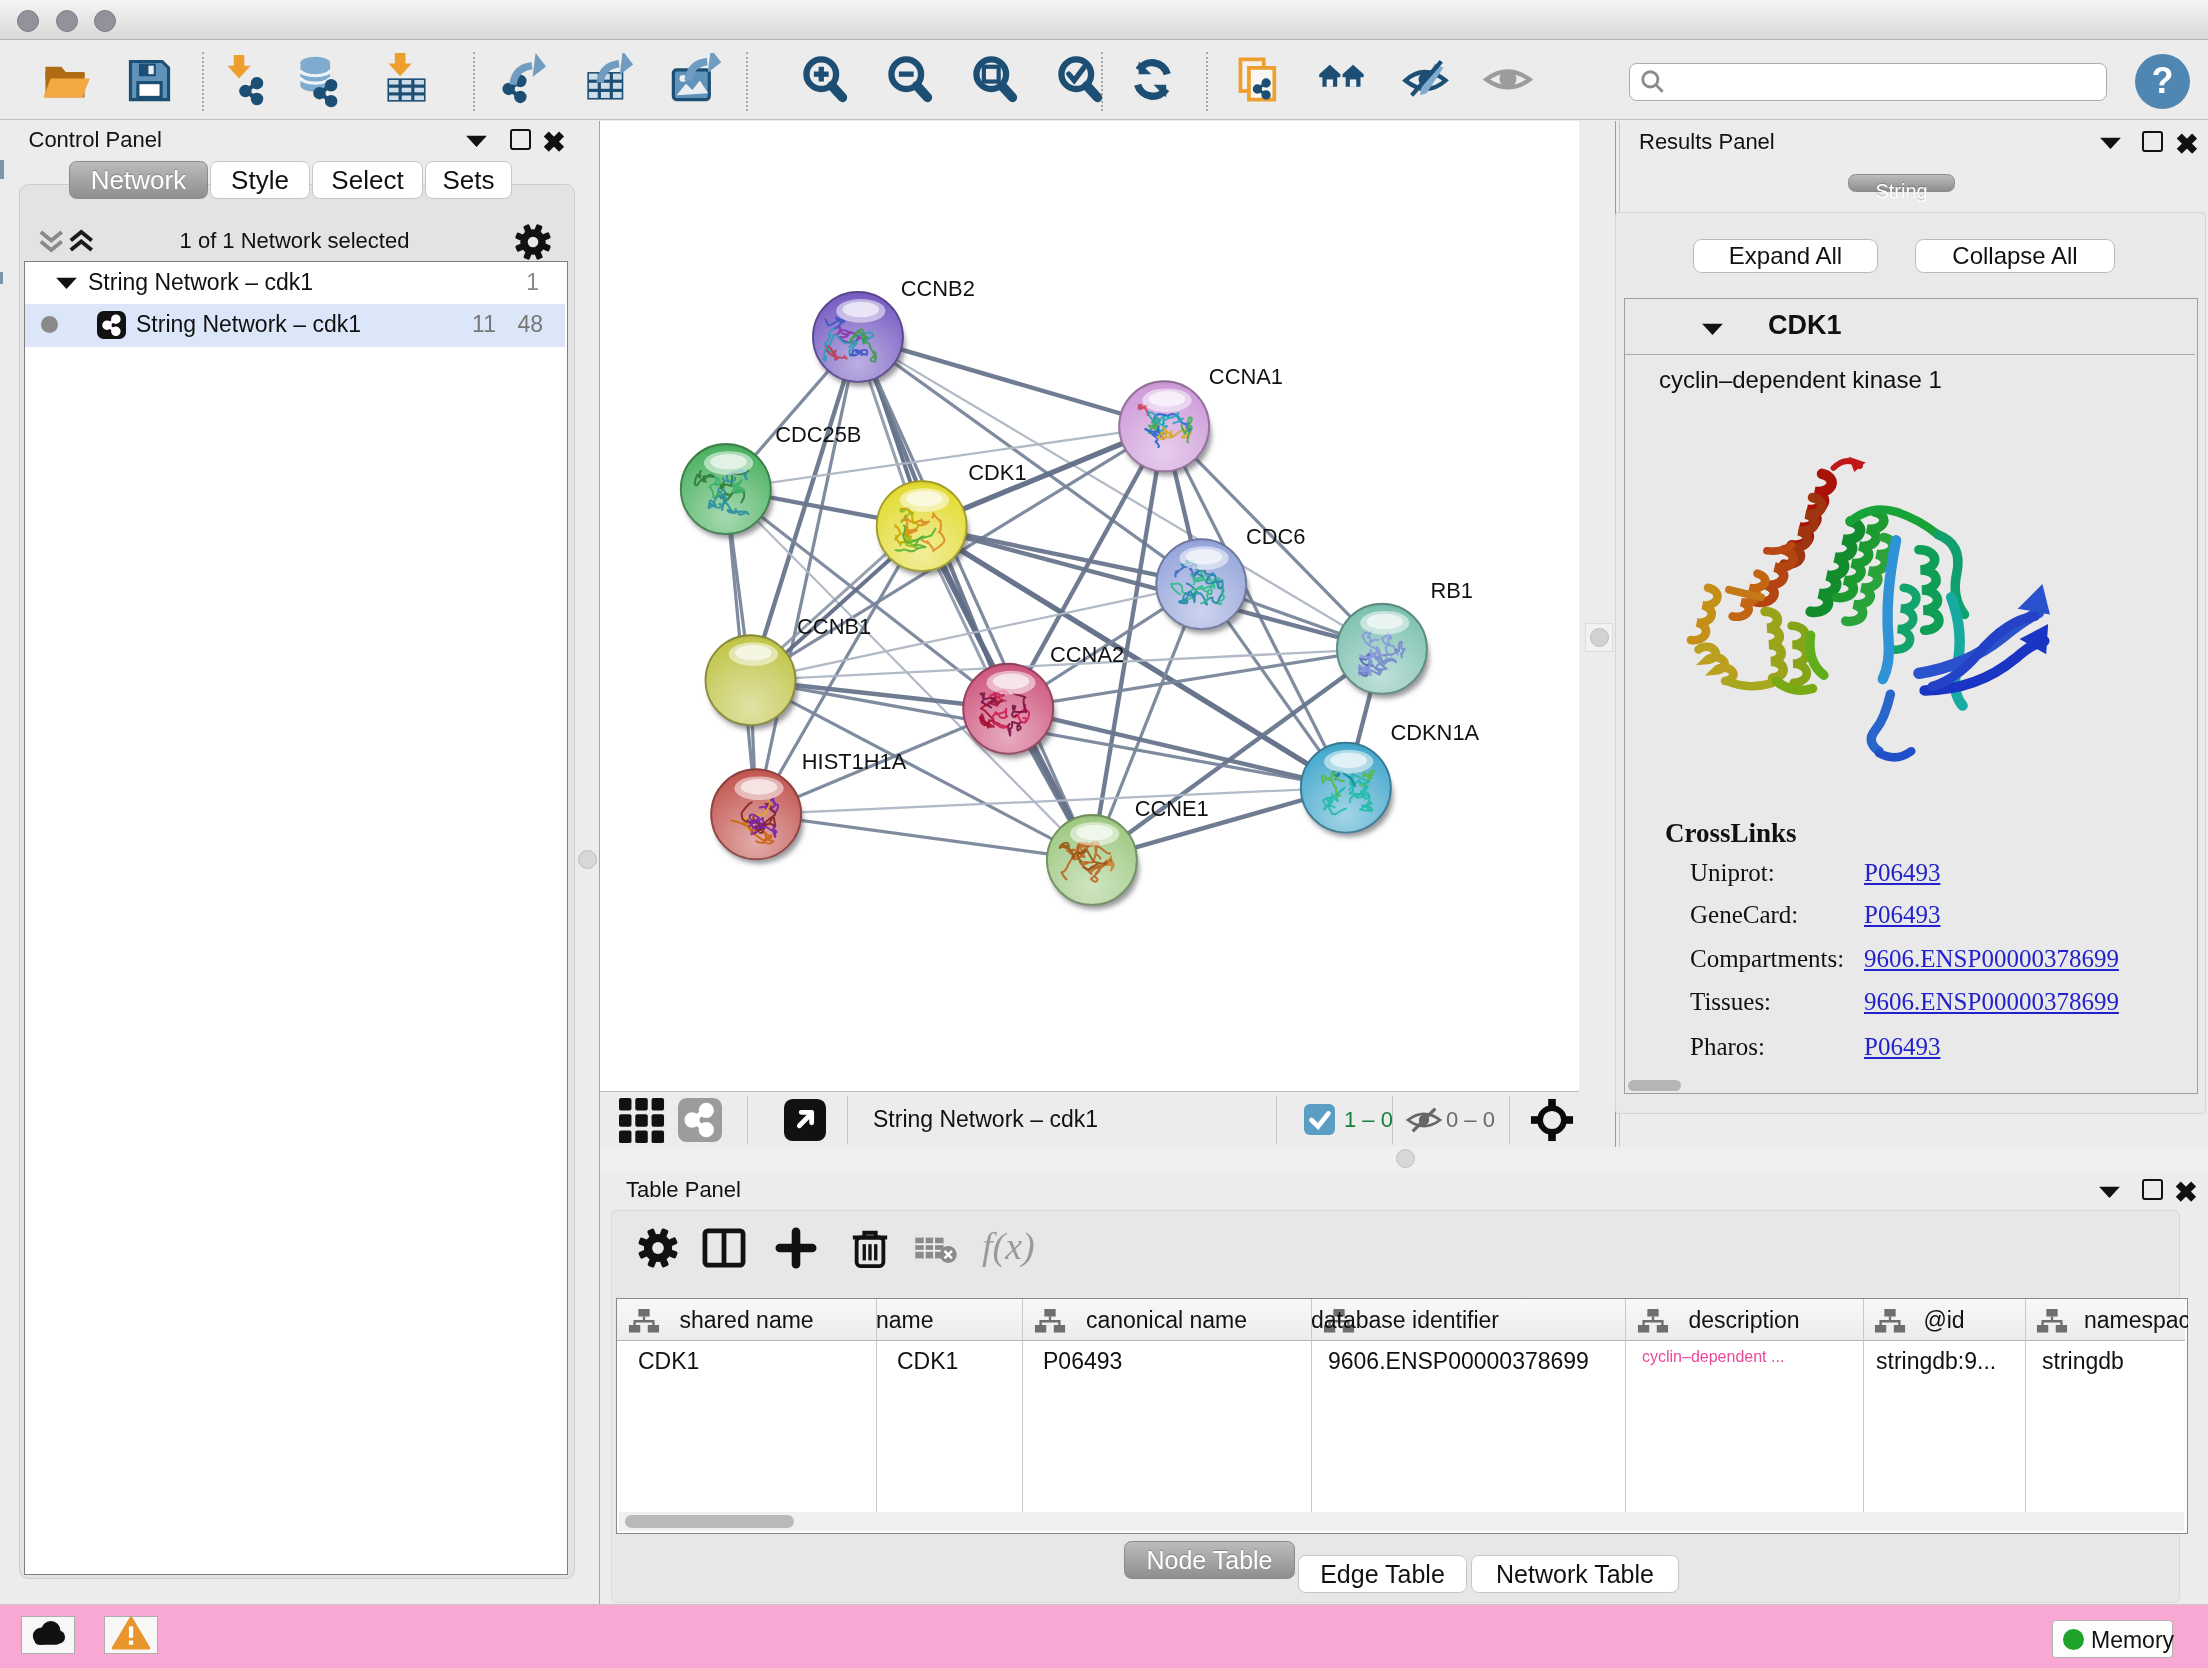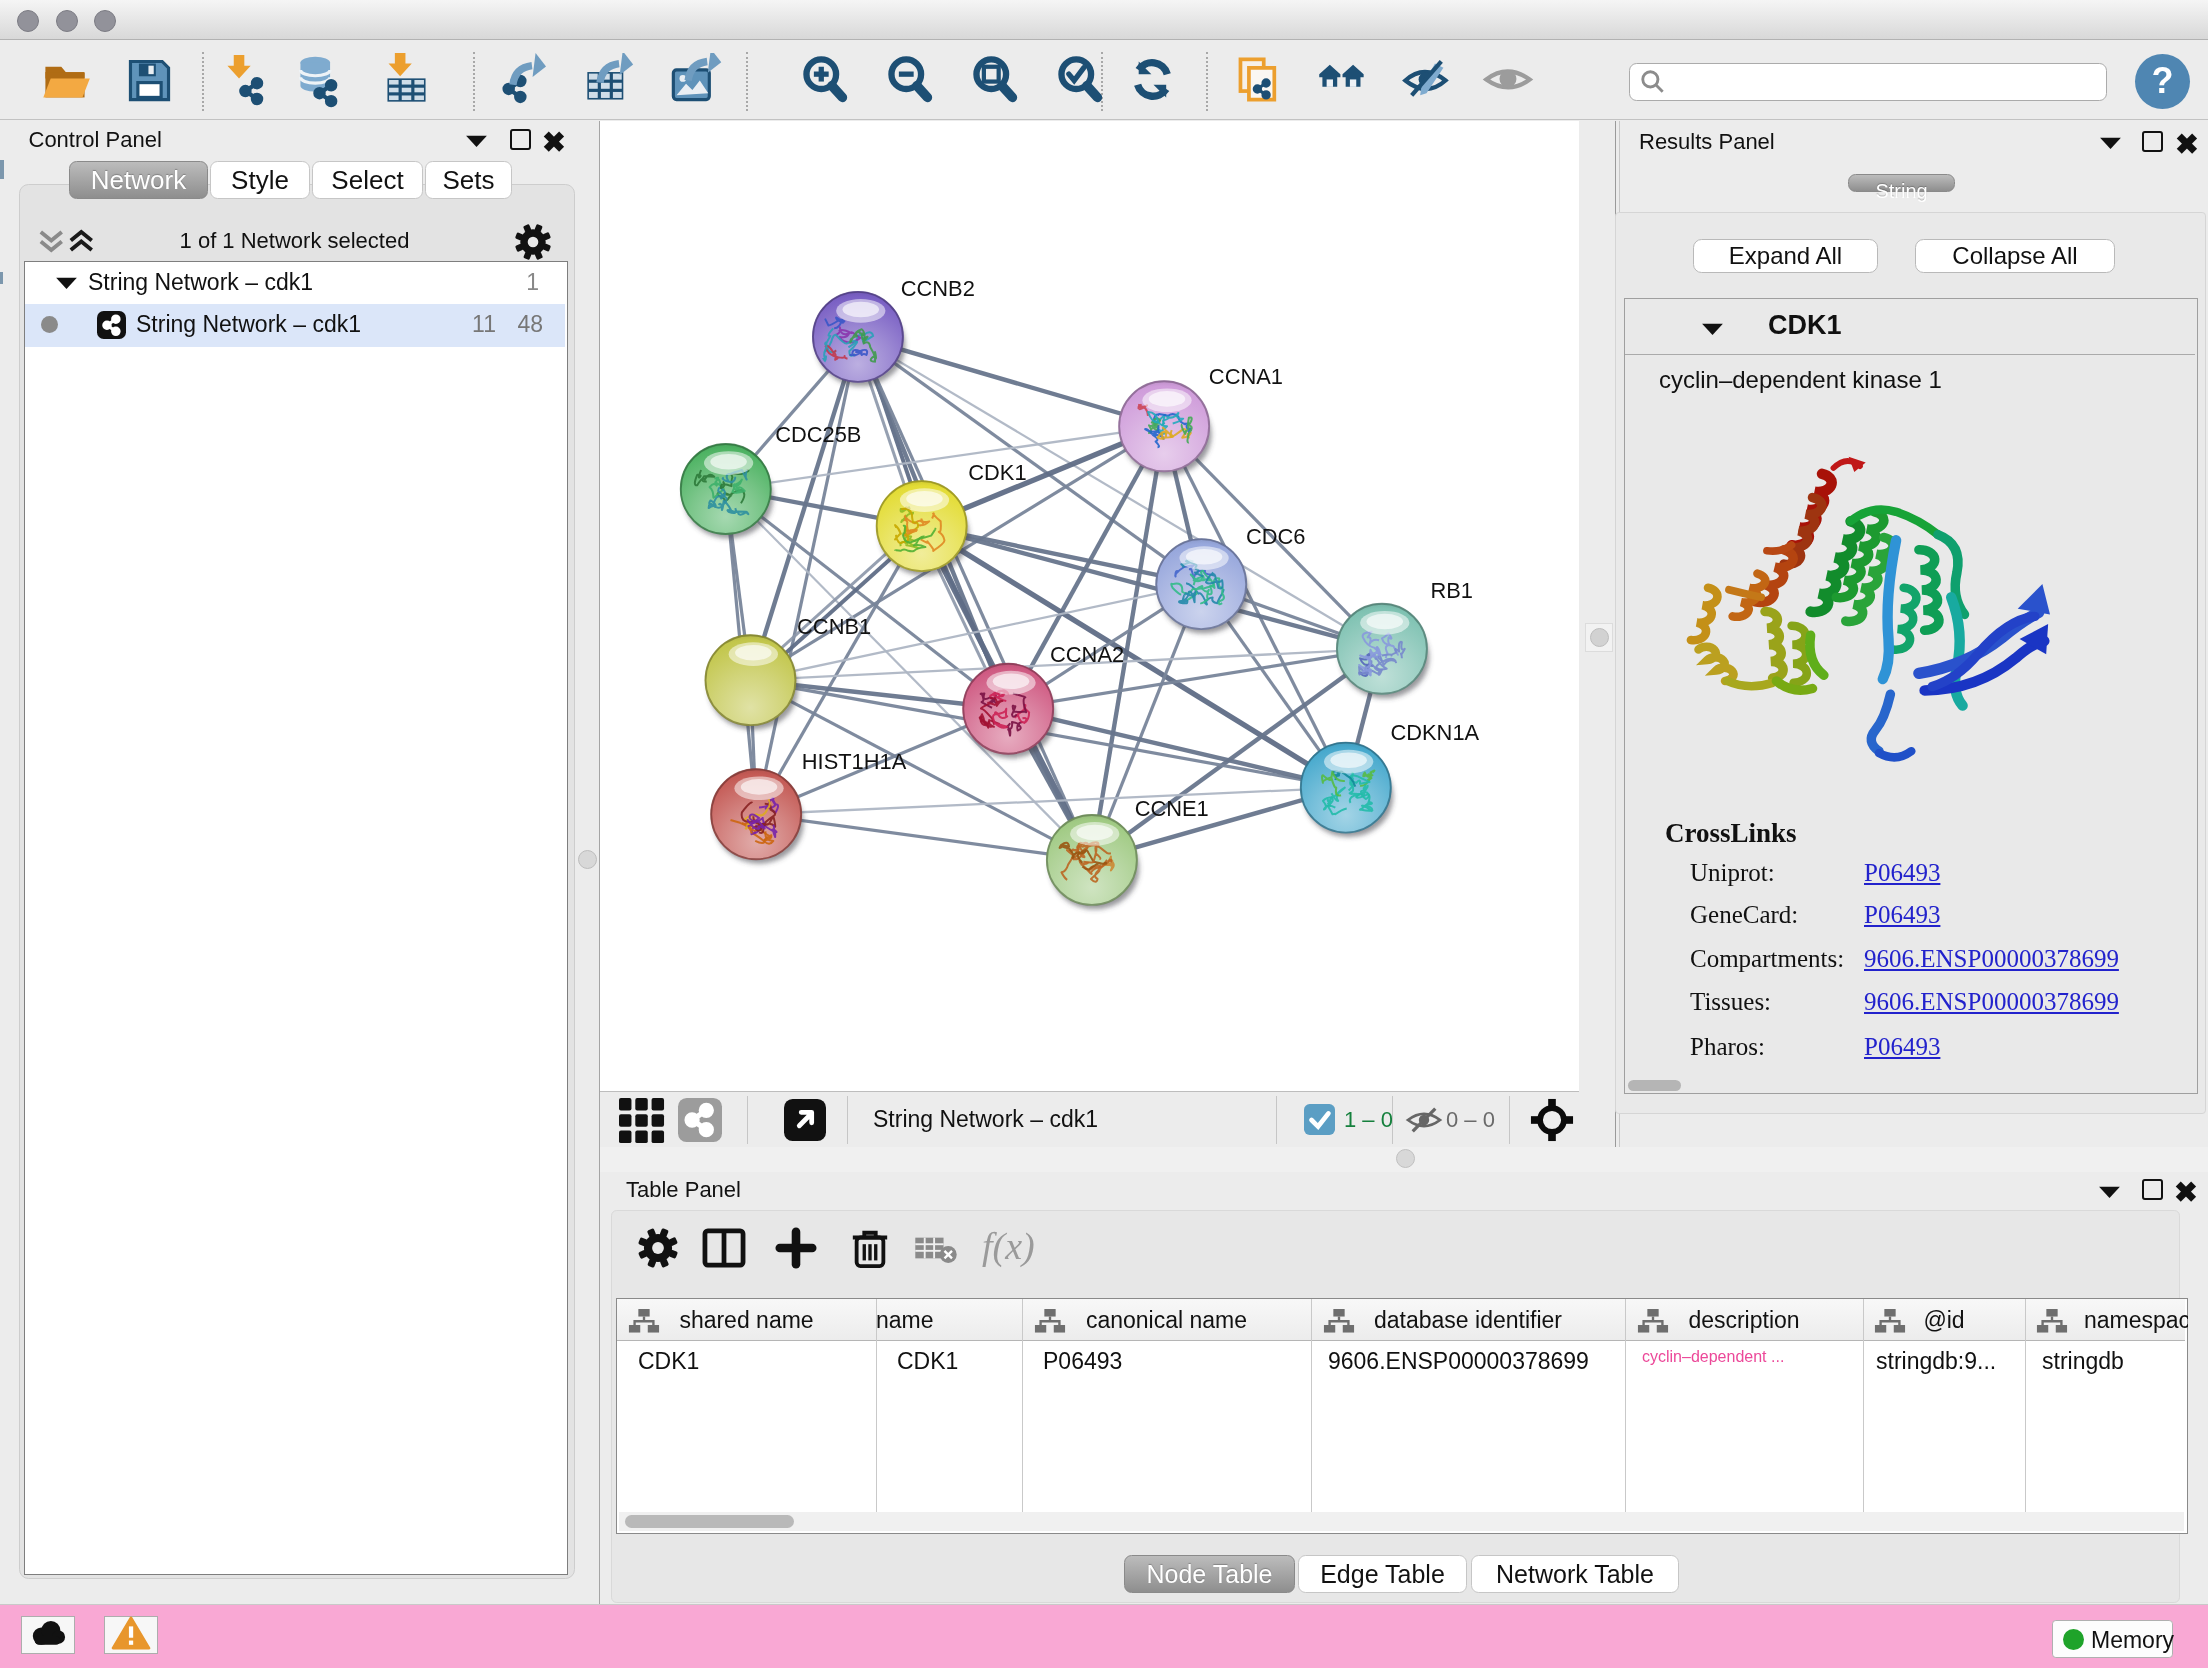--- a/index.html
+++ b/index.html
@@ -777,21 +777,21 @@
           <path d="M17,10 v5 M7,19 v-4 h20 v4" stroke="#6e6e6e" stroke-width="2.5" fill="none"></path>
         </svg></div>
       <div class="abs" style="left:405px;top:7.6px;width:289px;text-align:center;font-size:23px;color:#111">canonical name</div>
       <div class="abs" style="left:694px;top:0;height:232px;border-left:1.9px solid #c9c9c9"></div>
       <div class="abs" style="left:706px;top:7.6px"><svg width="32" height="28.5" viewBox="0 0 34 30" style="">
           <rect x="11" y="2" width="12" height="8" fill="#6e6e6e"></rect>
           <rect x="1" y="19" width="12" height="8" fill="#6e6e6e"></rect>
           <rect x="21" y="19" width="12" height="8" fill="#6e6e6e"></rect>
           <path d="M17,10 v5 M7,19 v-4 h20 v4" stroke="#6e6e6e" stroke-width="2.5" fill="none"></path>
         </svg></div>
-      <div class="abs" style="left:694px;top:7.6px;width:314px;text-align:center;font-size:23px;color:#111">database identifier</div>
+      <div class="abs" style="left:694px;top:7.6px;width:314px;text-align:left;font-size:23px;color:#111">database identifier</div>
       <div class="abs" style="left:1008px;top:0;height:232px;border-left:1.9px solid #c9c9c9"></div>
       <div class="abs" style="left:1020px;top:7.6px"><svg width="32" height="28.5" viewBox="0 0 34 30" style="">
           <rect x="11" y="2" width="12" height="8" fill="#6e6e6e"></rect>
           <rect x="1" y="19" width="12" height="8" fill="#6e6e6e"></rect>
           <rect x="21" y="19" width="12" height="8" fill="#6e6e6e"></rect>
           <path d="M17,10 v5 M7,19 v-4 h20 v4" stroke="#6e6e6e" stroke-width="2.5" fill="none"></path>
         </svg></div>
       <div class="abs" style="left:1008px;top:7.6px;width:238px;text-align:center;font-size:23px;color:#111">description</div>
       <div class="abs" style="left:1246px;top:0;height:232px;border-left:1.9px solid #c9c9c9"></div>
       <div class="abs" style="left:1257px;top:7.6px"><svg width="32" height="28.5" viewBox="0 0 34 30" style="">
@@ -813,21 +813,21 @@
       <div class="abs" style="left:280px;top:49px;font-size:23px;color:#111">CDK1</div>
       <div class="abs" style="left:426px;top:49px;font-size:23px;color:#111">P06493</div>
       <div class="abs" style="left:711px;top:49px;font-size:23px;color:#111">9606.ENSP00000378699</div>
       <div class="abs" style="left:1025px;top:49px;font-size:16px;color:#ec4899">cyclin–dependent ...</div>
       <div class="abs" style="left:1259px;top:49px;font-size:23px;color:#111">stringdb:9...</div>
       <div class="abs" style="left:1425px;top:49px;font-size:23px;color:#111">stringdb</div>
       <div class="abs" style="left:1.9px;top:213px;width:1565px;height:19px;background:#f0f0f0">
         <div class="abs" style="left:5.7px;top:2.9px;width:169px;height:13.3px;background:#b9b9b9;border-radius:6.7px"></div>
       </div>
     </div>
-    <div class="tab tabsel" style="left:524px;top:383px;width:171px;font-size:25px">Node Table</div>
+    <div class="tab tabsel" style="left:524px;top:369px;width:171px;font-size:25px">Node Table</div>
     <div class="tab" style="left:698px;top:383px;width:169px;font-size:25px">Edge Table</div>
     <div class="tab" style="left:871px;top:383px;width:208px;font-size:25px">Network Table</div>
   </div>
 <div class="abs" style="left:0;top:1604px;width:2208px;height:65px;background:#f9a8d4;border-top:1.9px solid #c9c9c9">
     <div class="abs" style="left:21px;top:11.4px;width:54px;height:38px;background:#f7f7f7;border:1.9px solid #adadad;text-align:center">
       <div style="margin-top:1.9px"><svg width="40" height="28.5" viewBox="0 0 42 30" style="">
           <circle cx="14" cy="18" r="9" fill="#111"></circle>
           <circle cx="24" cy="12" r="10" fill="#111"></circle>
           <circle cx="32" cy="19" r="7" fill="#111"></circle>
           <rect x="7" y="18" width="27" height="9" rx="4.5" fill="#111"></rect>

